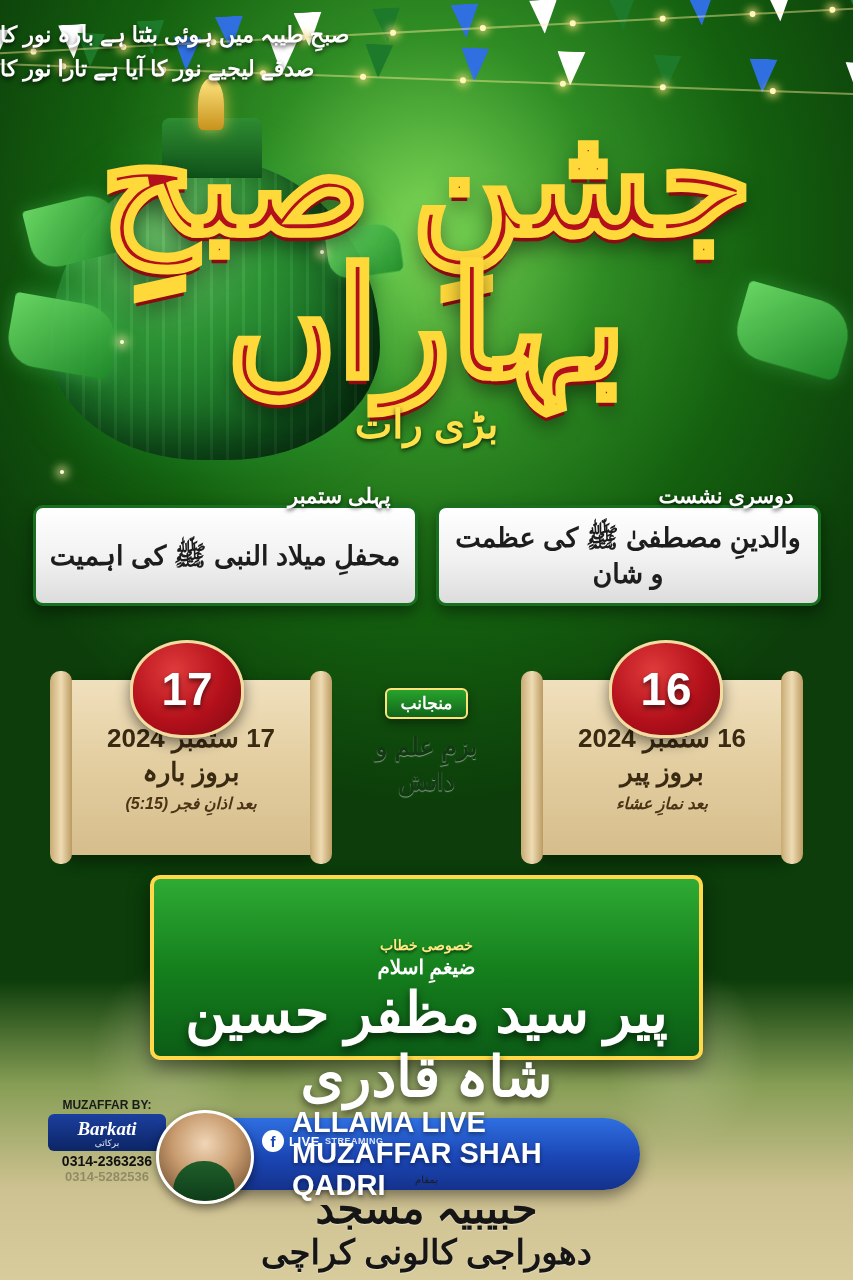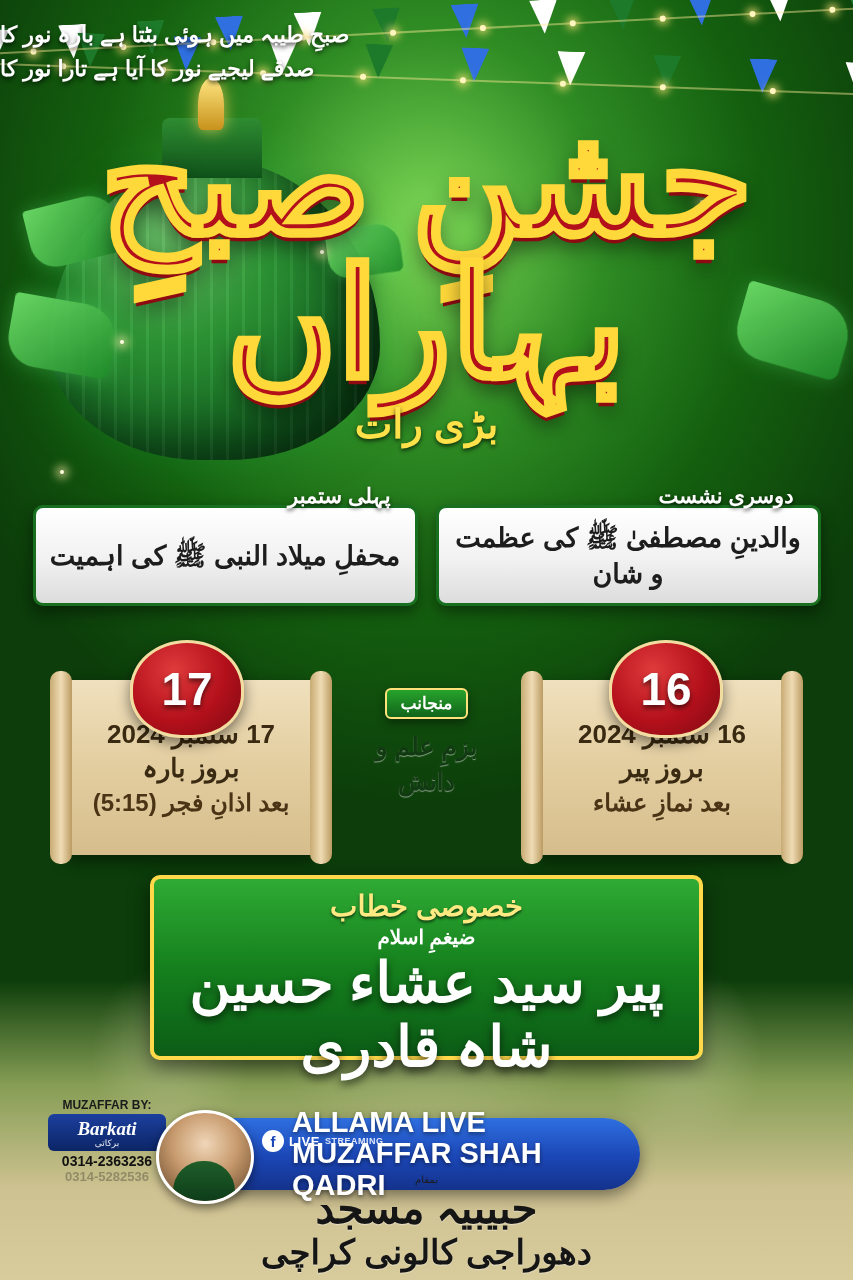--- a/index.html
+++ b/index.html
@@ -251,23 +251,24 @@
     padding: 8px 10px;
   }
   .scroll-date {
     font-size: 26px;
     font-weight: bold;
     color: #3a2a12;
     line-height: 1.3;
   }
   .scroll-sub {
     margin-top: 4px;
-    font-size: 24px;
+    font-size: 16px;
     font-weight: bold;
     color: #4a3415;
+    font-style: italic;
   }
   .daybadge {
     position: absolute;
     top: 0;
     width: 108px; height: 92px;
     border-radius: 50% 50% 45% 45%;
     background: radial-gradient(circle at 38% 30%, #e03b3b 0%, #b3101b 55%, #7d0a12 100%);
     border: 3px solid #f3dca0;
     box-shadow: 0 5px 14px rgba(0,0,0,.5);
     color: #ffffff;
@@ -317,24 +318,25 @@
     border-radius: 10px;
     background: linear-gradient(180deg, #2fab34 0%, #15801d 50%, #0c5c16 100%);
     border: 4px solid #ffd94a;
     box-shadow: 0 8px 20px rgba(0,0,0,.5);
     direction: rtl;
     text-align: center;
     padding-top: 10px;
     box-sizing: border-box;
   }
   .speaker-khitab {
-    font-size: 29px;
+    font-size: 14px;
     font-weight: bold;
     color: #ffe983;
     text-shadow: 0 2px 3px rgba(0,0,0,.6);
+    margin-top: 48px;
   }
   .speaker-title {
     margin-top: 2px;
     font-size: 20px;
     font-weight: bold;
     color: #ffffff;
   }
   .speaker-name {
     margin-top: 2px;
     font-size: 56px;
@@ -589,21 +591,21 @@
       <div class="center-lines">
         <div>بزمِ علم و</div>
         <div>دانش</div>
       </div>
     </div>
   </div>
 
   <div class="speaker-panel">
     <div class="speaker-khitab">خصوصی خطاب</div>
     <div class="speaker-title">ضیغمِ اسلام</div>
-    <div class="speaker-name">پیر سید عشاء حسین شاہ قادری</div>
+    <div class="speaker-name">پیر سید مظفر حسین شاہ قادری</div>
   </div>
 
   <div class="designer">
     <div class="designer-label">MUZAFFAR BY:</div>
     <div class="designer-card">
       <div class="designer-brand">Barkati</div>
       <div class="designer-sub">برکاتی</div>
     </div>
     <div class="designer-phone">0314-2363236</div>
     <div class="designer-phone-ghost">0314-5282536</div>

